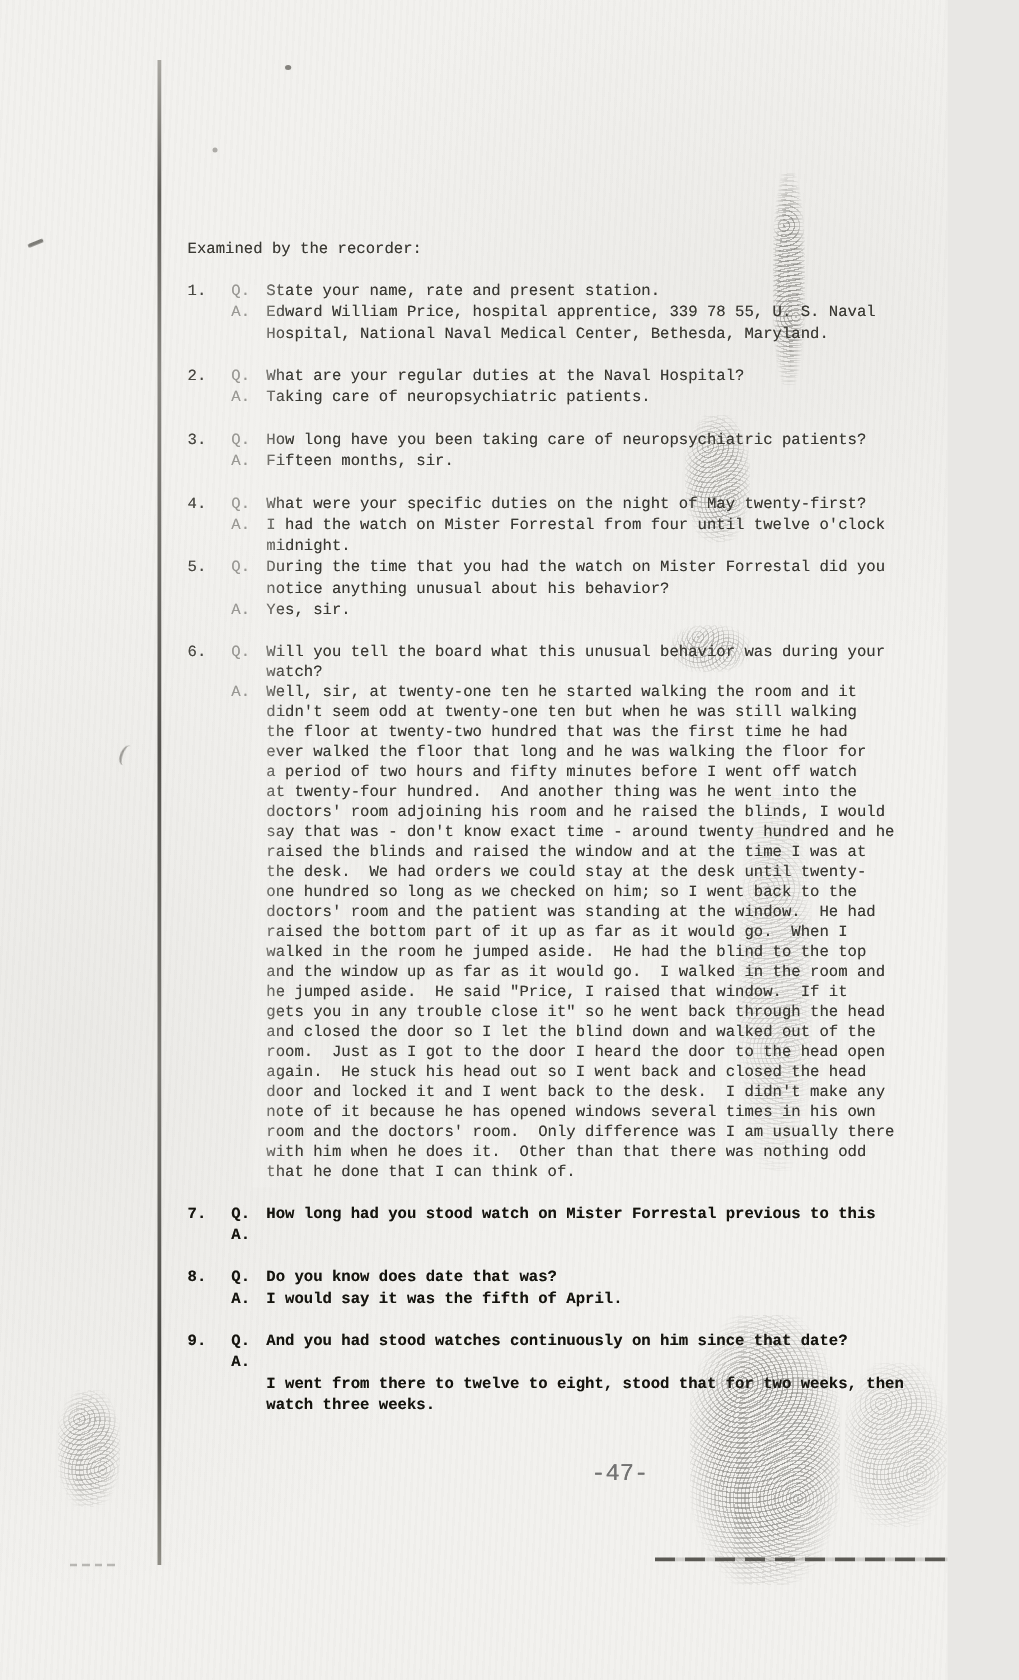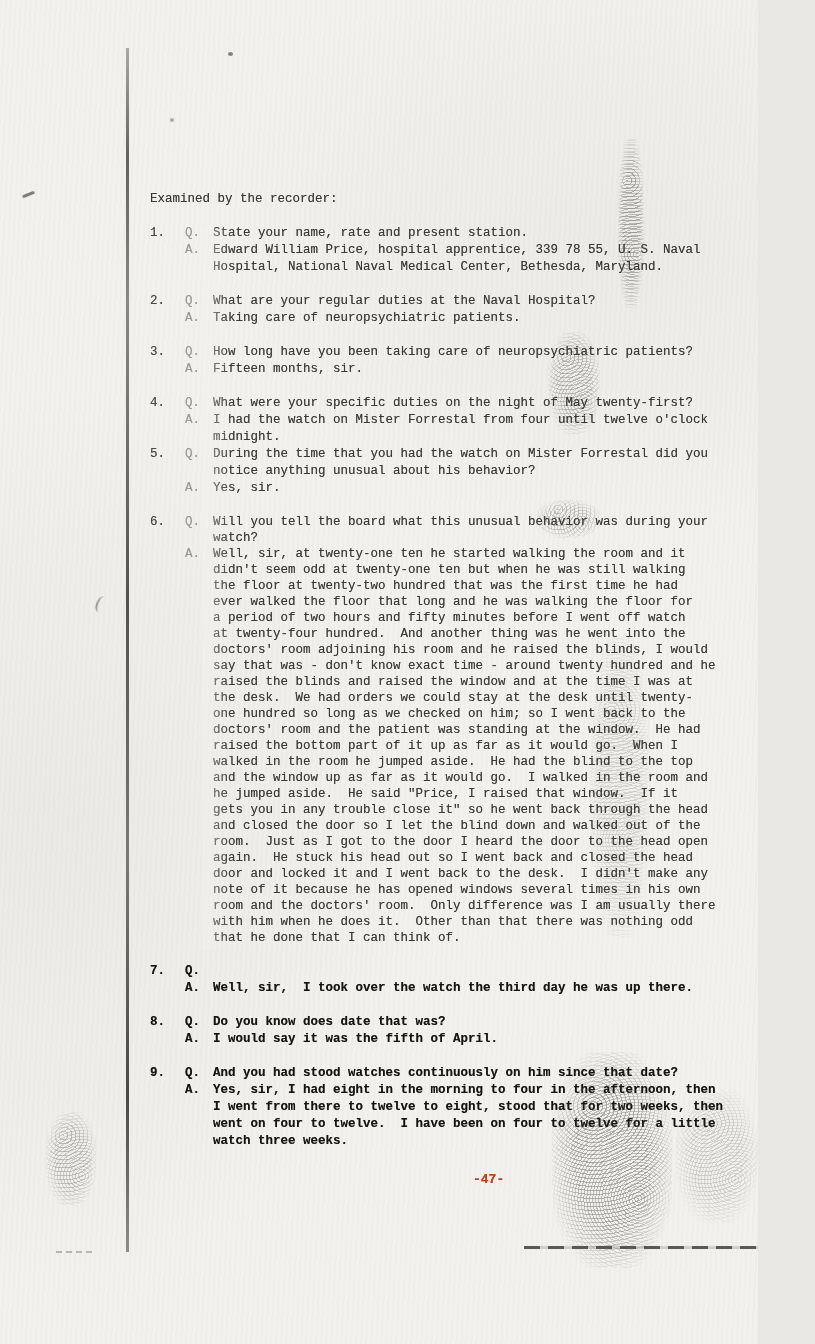--- a/index.html
+++ b/index.html
@@ -25,21 +25,21 @@
   .qa-item{margin-top:17px;}
   .qa-item.no-gap{margin-top:0;}
   .qa-item.tight .line{line-height:16px;}
   .line{display:grid;grid-template-columns:35px 28px 1fr;}
   .line span{white-space:pre;}
   .qa-item.light .tag{opacity:.48;}
   .qa-item.light .num{opacity:.92;}
   .qa-item.dark{color:#15140e;font-weight:bold;text-shadow:0 0 .4px rgba(10,10,5,.5);}
   .pagenum{
     position:absolute;left:473px;top:1171px;z-index:1;
-    font-size:13px;line-height:17px;color:#c2410c;font-weight:bold;
+    font-size:19px;line-height:17px;color:#737373;font-weight:normal;
     text-shadow:0 0 .4px rgba(10,10,5,.5);white-space:pre;
   }
   
   .deco{position:absolute;pointer-events:none;}
   .line-left{
     left:126px;top:48px;width:3px;height:1204px;z-index:2;
     background:linear-gradient(180deg,#aaa8a2,#64625d 9%,#8a8883 21%,#55534f 46%,#7b7974 67%,#4a4945 87%,#8f8d85);
     filter:blur(.35px);
   }
   .line-right{
@@ -315,25 +315,25 @@
           <div class="line">
             <span class="num"></span>
             <span class="tag"></span>
             <span class="txt">that he done that I can think of.</span>
           </div>
         </div>
         <div class="qa-item dark">
           <div class="line">
             <span class="num">7.</span>
             <span class="tag">Q.</span>
-          </div>
-          <div class="line">
-            <span class="num"></span>
-            <span class="tag">A.</span>
-            <span class="txt">Well, sir,  I took over the watch the third day he was up there.</span>
+            <span class="txt">How long had you stood watch on Mister Forrestal previous to this</span>
+          </div>
+          <div class="line">
+            <span class="num"></span>
+            <span class="tag">A.</span>
           </div>
         </div>
         <div class="qa-item dark">
           <div class="line">
             <span class="num">8.</span>
             <span class="tag">Q.</span>
             <span class="txt">Do you know does date that was?</span>
           </div>
           <div class="line">
             <span class="num"></span>
@@ -343,31 +343,29 @@
         </div>
         <div class="qa-item dark">
           <div class="line">
             <span class="num">9.</span>
             <span class="tag">Q.</span>
             <span class="txt">And you had stood watches continuously on him since that date?</span>
           </div>
           <div class="line">
             <span class="num"></span>
             <span class="tag">A.</span>
-            <span class="txt">Yes, sir, I had eight in the morning to four in the afternoon, then</span>
           </div>
           <div class="line">
             <span class="num"></span>
             <span class="tag"></span>
             <span class="txt">I went from there to twelve to eight, stood that for two weeks, then</span>
           </div>
           <div class="line">
             <span class="num"></span>
             <span class="tag"></span>
-            <span class="txt">went on four to twelve.  I have been on four to twelve for a little</span>
           </div>
           <div class="line">
             <span class="num"></span>
             <span class="tag"></span>
             <span class="txt">watch three weeks.</span>
           </div>
         </div>
       </div>
   </div>
 

